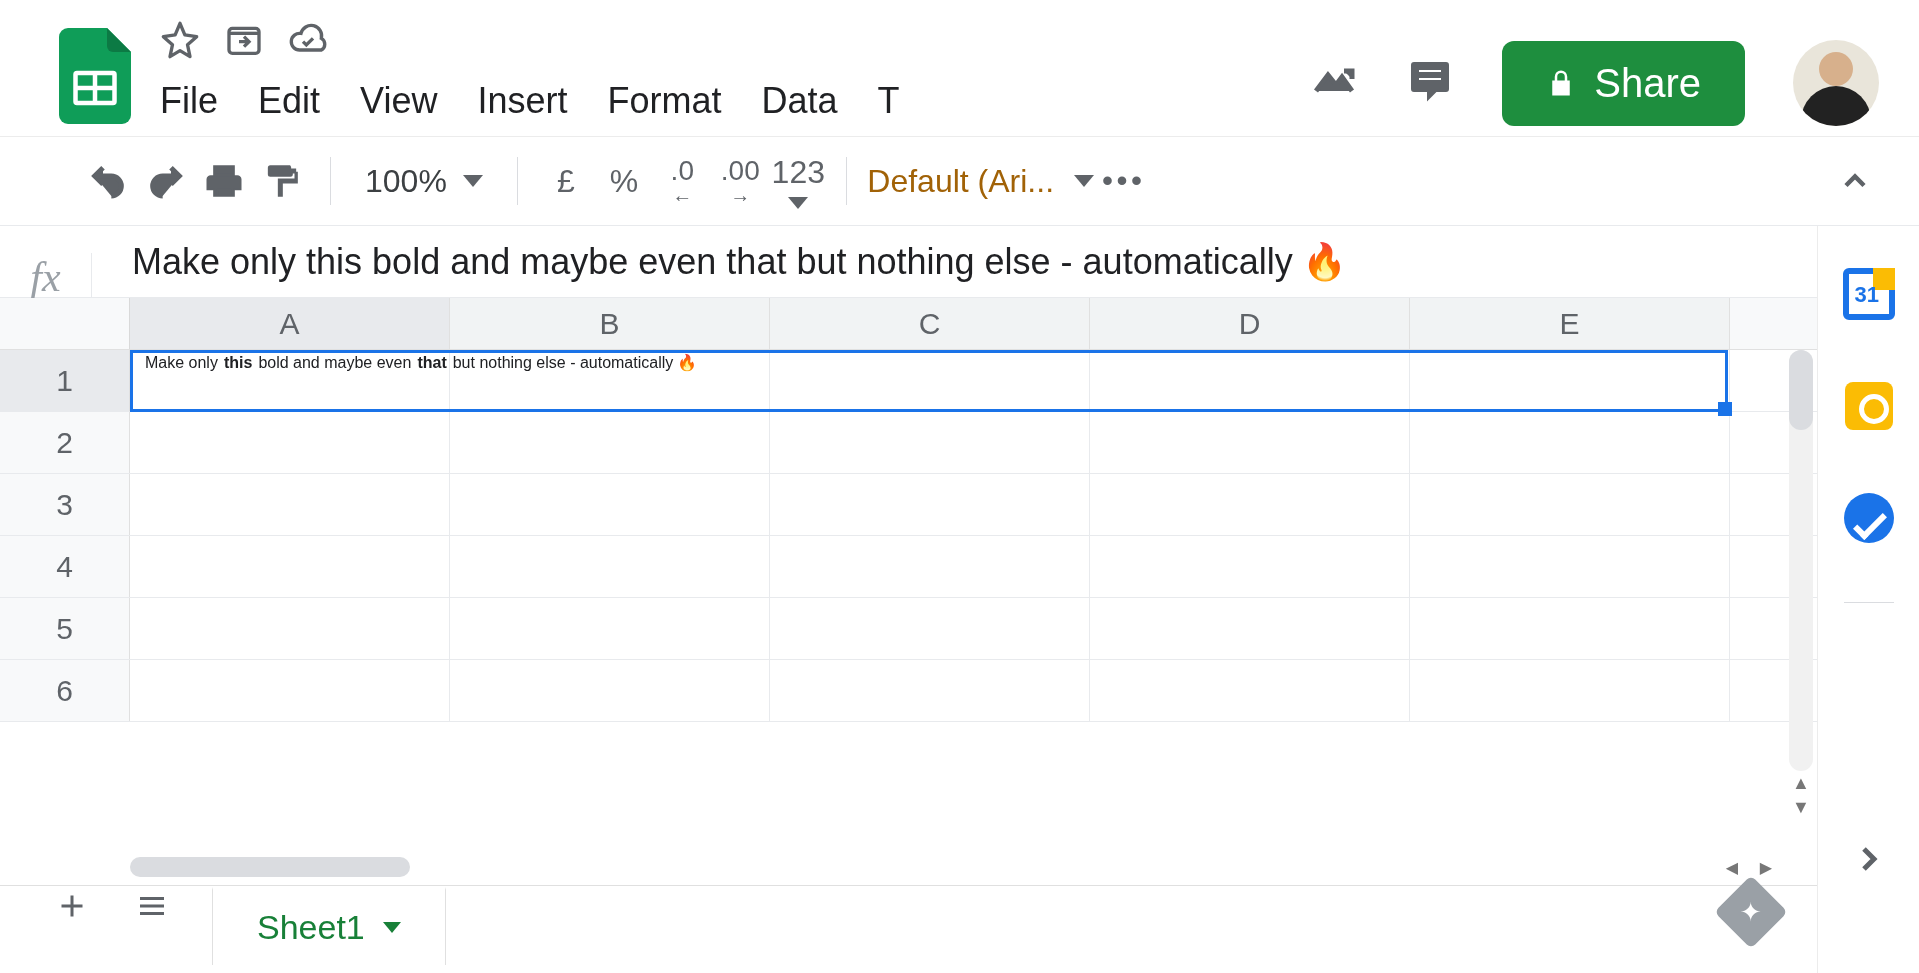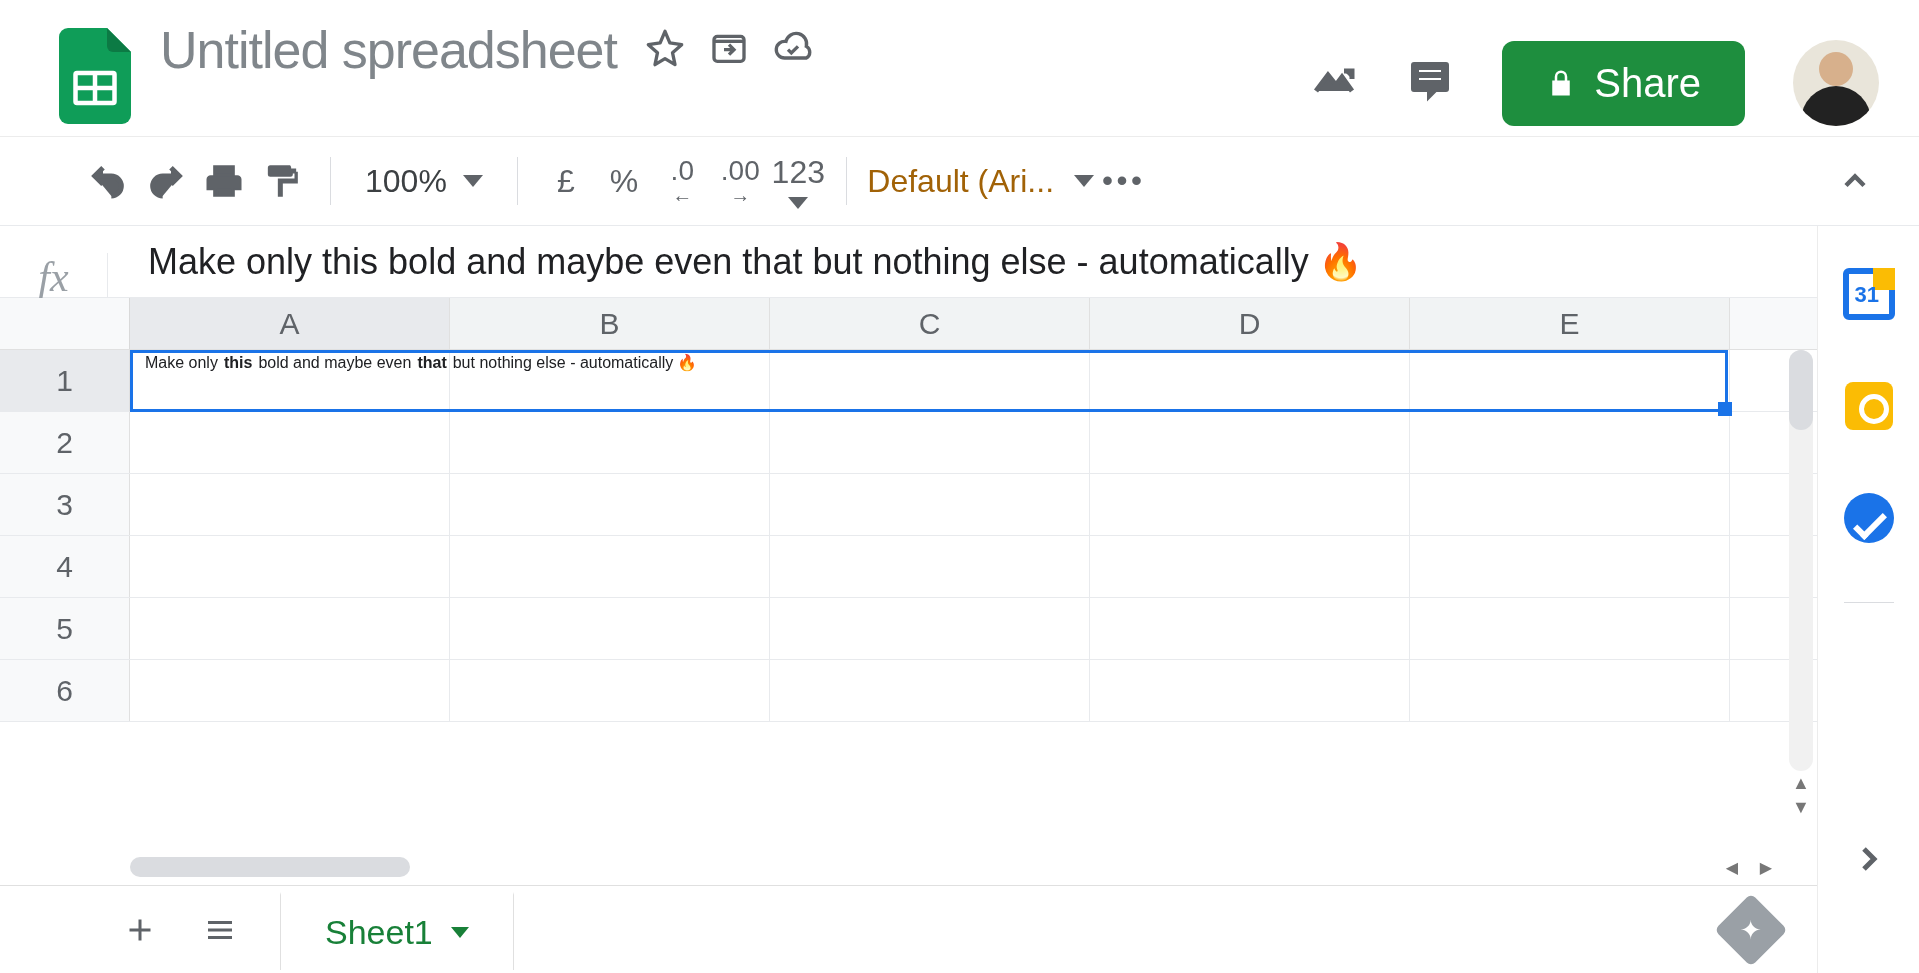--- a/index.html
+++ b/index.html
@@ -52,21 +52,21 @@
   .cal-ic::after{ content:"31"; font:bold 22px Arial; color:#1a73e8; position:absolute; top:8px; left:6px;}
   .keep-ic { width:48px; height:48px; background:#fbbc04; border-radius:8px; position:relative;}
   .keep-ic::after{ content:""; position:absolute; left:14px; top:12px; width:20px; height:20px; border:5px solid #fff; border-radius:50%;}
   .tasks-ic { width:50px; height:50px; border-radius:50%; background:#1a73e8; position:relative;}
   .tasks-ic::after{ content:""; position:absolute; left:10px; top:22px; width:26px; height:10px; border-left:6px solid #fff; border-bottom:6px solid #fff; transform:rotate(-45deg);}
   .side-sep { width:50px; height:1px; background:#dadce0;}
   .side-arrow svg { width:40px; height:40px; stroke:#5f6368; fill:none;}
 
   
   .formula-row { display:flex; align-items:center; height:72px; border-bottom:1px solid #e8eaed; }
-  .fx { width:108px; display:flex; align-items:center; justify-content:center; font:italic 42px "Times New Roman", serif; color:#9aa0a6; border-right:1px solid #e8eaed;margin-top:30px;}
+  .fx { width:92px; display:flex; align-items:center; justify-content:center; font:italic 42px "Times New Roman", serif; color:#9aa0a6; border-right:1px solid #e8eaed;margin-top:30px;}
   .formula-input { flex:1; padding:0 40px; font-size:36px; color:#202124; display:flex; align-items:center; gap:8px;}
   .main-area { flex:1; display:flex; flex-direction:column; min-width:0;}
   .grid-scroll { flex:1; position:relative; overflow:hidden;}
   .col-headers { display:flex; height:52px; background:#f8f9fa; border-bottom:1px solid #e0e0e0;}
   .corner { width:130px; border-right:1px solid #d9d9d9; background:#f8f9fa;}
   .col-h { width:320px; display:flex; align-items:center; justify-content:center; font-size:30px; color:#5f6368; border-right:1px solid #e0e0e0; background:#f1f3f4;}
   .rows { }
   .row { display:flex; height:62px; border-bottom:1px solid #e8eaed;}
   .row-h { width:130px; display:flex; align-items:center; justify-content:center; font-size:30px; color:#5f6368; background:#f8f9fa; border-right:1px solid #e0e0e0;}
   .cell { width:320px; border-right:1px solid #e8eaed; display:flex; align-items:center; padding:0 12px; font-size:34px; background:#fff; position:relative;}
@@ -80,21 +80,21 @@
   .vscroll .track { flex:1; width:24px; background:#f1f1f1; border-radius:12px; position:relative;}
   .vscroll .thumb { position:absolute; top:0; left:0; width:24px; height:80px; background:#dadce0; border-radius:12px;}
   .vscroll .arrow { width:24px; height:24px; display:flex; align-items:center; justify-content:center; color:#777; font-size:18px;}
 
   .hscroll-area { height:36px; display:flex; align-items:center;}
   .hscroll-track { margin-left:130px; height:20px; width:280px; background:#dadce0; border-radius:10px;}
   .hscroll-btns { margin-left:auto; margin-right:36px; display:flex; gap:4px;}
   .hscroll-btns .b { width:30px; height:30px; display:flex; align-items:center; justify-content:center; color:#777;}
 
   
-  .tabs-row { height:88px; display:flex; align-items:center; border-top:1px solid #e0e0e0; padding:0 40px 0 120px; gap:40px;}
+  .tabs-row { height:88px; display:flex; align-items:flex-start; border-top:1px solid #e0e0e0; padding:0 40px 0 52px; gap:40px;}
   .tabs-row .ic { width:40px; height:40px; display:flex; align-items:center; justify-content:center; color:#5f6368; cursor:pointer;}
   .tabs-row .ic svg{ width:36px; height:36px; fill:#5f6368;}
   .sheet-tab { display:flex; align-items:center; gap:18px; border:1px solid #e0e0e0; border-bottom:none; border-top:3px solid transparent; padding:18px 44px; font-size:34px; font-weight:500; color:#188038; background:#fff; border-radius:0; position:relative; top:1px;}
   .sheet-tab .tcarat{ width:0;height:0;border-left:9px solid transparent;border-right:9px solid transparent;border-top:11px solid #188038;}
   .explore { margin-left:auto; margin-right:0px;}
   .explore-d { width:52px; height:52px; background:#9aa0a6; transform:rotate(45deg); display:flex; align-items:center; justify-content:center; border-radius:6px;}
   .explore-d::after{ content:"✦"; transform:rotate(-45deg); color:#fff; font-size:26px;}
 
   .content-row { display:flex; flex:1; min-height:0;}
 </style>
@@ -107,41 +107,49 @@
       <path fill="#0f9d58" d="M6 0h26l16 16v42a6 6 0 0 1-6 6H6a6 6 0 0 1-6-6V6a6 6 0 0 1 6-6z"></path>
       <path fill="#0c7a44" d="M32 0l16 16H36a4 4 0 0 1-4-4V0z"></path>
       <rect x="11" y="30" width="26" height="20" rx="1" fill="none" stroke="#fff" stroke-width="3"></rect>
       <line x1="11" y1="40" x2="37" y2="40" stroke="#fff" stroke-width="3"></line>
       <line x1="24" y1="30" x2="24" y2="50" stroke="#fff" stroke-width="3"></line>
     </svg>
   </div>
 
   <div class="title-col">
     <div class="title-row">
-      <span class="doc-title">Untitled spreadsheet</span>
       <div class="title-icons">
         <span>
           <svg viewBox="0 0 24 24">
               <path d="M12 2l2.9 6.9L22 10l-5.5 4.8L18 22l-6-3.6L6 22l1.5-7.2L2 10l7.1-1.1z" stroke-linejoin="round"></path>
             </svg>
         </span>
         <span>
           <svg viewBox="0 0 24 24">
               <rect x="3" y="5" width="18" height="15" rx="2"></rect>
               <path d="M3 8h18"></path>
               <path d="M12 10l3 3-3 3M9 13h6" fill="none"></path>
             </svg>
         </span>
         <span>
           <svg viewBox="0 0 24 24">
               <path d="M7 18a5 5 0 1 1 .8-9.93A6 6 0 0 1 20 11a4 4 0 0 1 0 7H7z"></path>
               <path d="M9 13l2 2 4-4"></path>
             </svg>
         </span>
       </div>
+    </div>
+    <div class="menus">
+      <span>File</span>
+      <span>Edit</span>
+      <span>View</span>
+      <span>Insert</span>
+      <span>Format</span>
+      <span>Data</span>
+      <span>T</span>
     </div>
   </div>
 
   <div class="header-right">
     <span class="icon">
       <svg viewBox="0 0 24 24" fill="none" stroke="#5f6368" stroke-width="2.5">
           <path d="M3 17l6-8 4 5 3-4 5 7"></path>
           <path d="M17 7h4v4"></path>
         </svg>
     </span>

